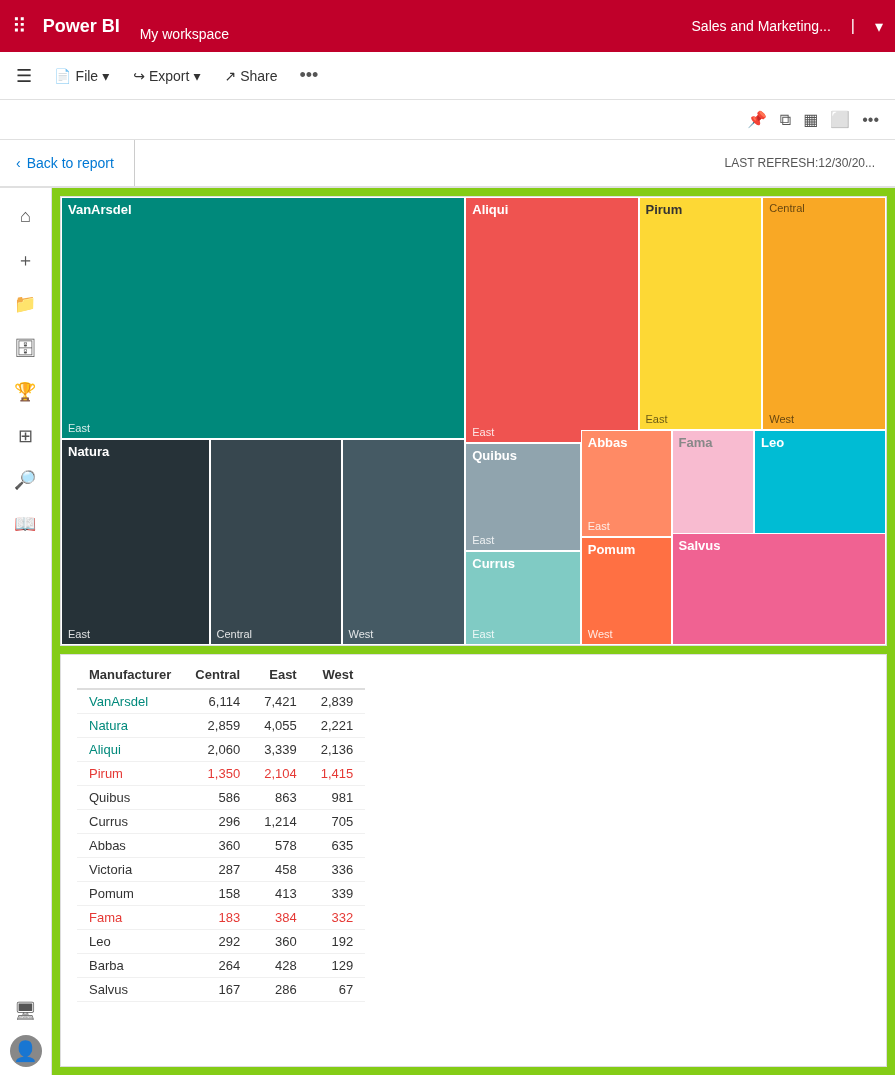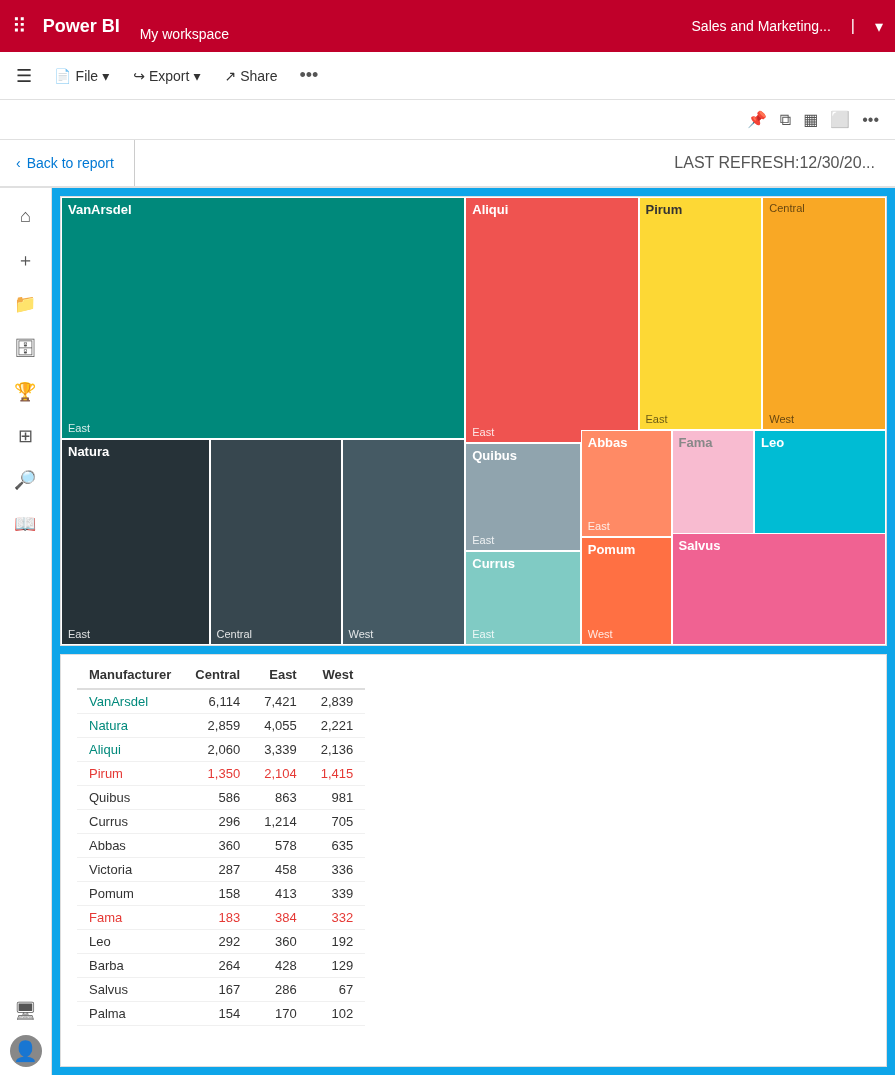--- a/index.html
+++ b/index.html
@@ -71,39 +71,39 @@
       height: 100%; display: flex; align-items: center;
       font-size: 12px; font-weight: 600; color: #333;
       border-bottom: 3px solid transparent;
       cursor: pointer;
       letter-spacing: 0.3px;
     }
     .tab-item.active {
       border-bottom: 3px solid #0078d4;
       color: #0078d4;
     }
-    .tab-last { font-size: 16px; color: #555; padding: 0 20px; margin-left: auto; }
+    .tab-last { font-size: 12px; color: #555; padding: 0 20px; margin-left: auto; }
 
     
     .layout { display: flex; height: calc(1075px - 52px - 48px - 40px - 48px); }
     .sidebar {
       width: 52px; background: white;
       border-right: 1px solid #e0e0e0;
       display: flex; flex-direction: column; align-items: center;
       padding-top: 8px; gap: 4px;
       flex-shrink: 0;
     }
     .sidebar-icon {
       width: 40px; height: 40px;
       display: flex; align-items: center; justify-content: center;
       border-radius: 4px; cursor: pointer; color: #555; font-size: 18px;
     }
 
     
-    .main { flex: 1; display: flex; flex-direction: column; overflow: hidden; background: #0ea5e9; }
+    .main { flex: 1; display: flex; flex-direction: column; overflow: hidden; background: #84cc16; }
 
     
     .treemap-container {
       background: white;
       margin: 8px 8px 4px 8px;
       height: 450px;
       position: relative;
       overflow: hidden;
       border: 1px solid #ddd;
     }
@@ -399,23 +399,17 @@
               <td>264</td>
               <td>428</td>
               <td>129</td>
             </tr>
             <tr>
               <td style="color: rgb(51, 51, 51);">Salvus</td>
               <td>167</td>
               <td>286</td>
               <td>67</td>
             </tr>
-            <tr>
-              <td style="color: rgb(51, 51, 51);">Palma</td>
-              <td>154</td>
-              <td>170</td>
-              <td>102</td>
-            </tr>
           </tbody>
       </table>
     </div>
   </div>
 </div>
 
 </body></html>

